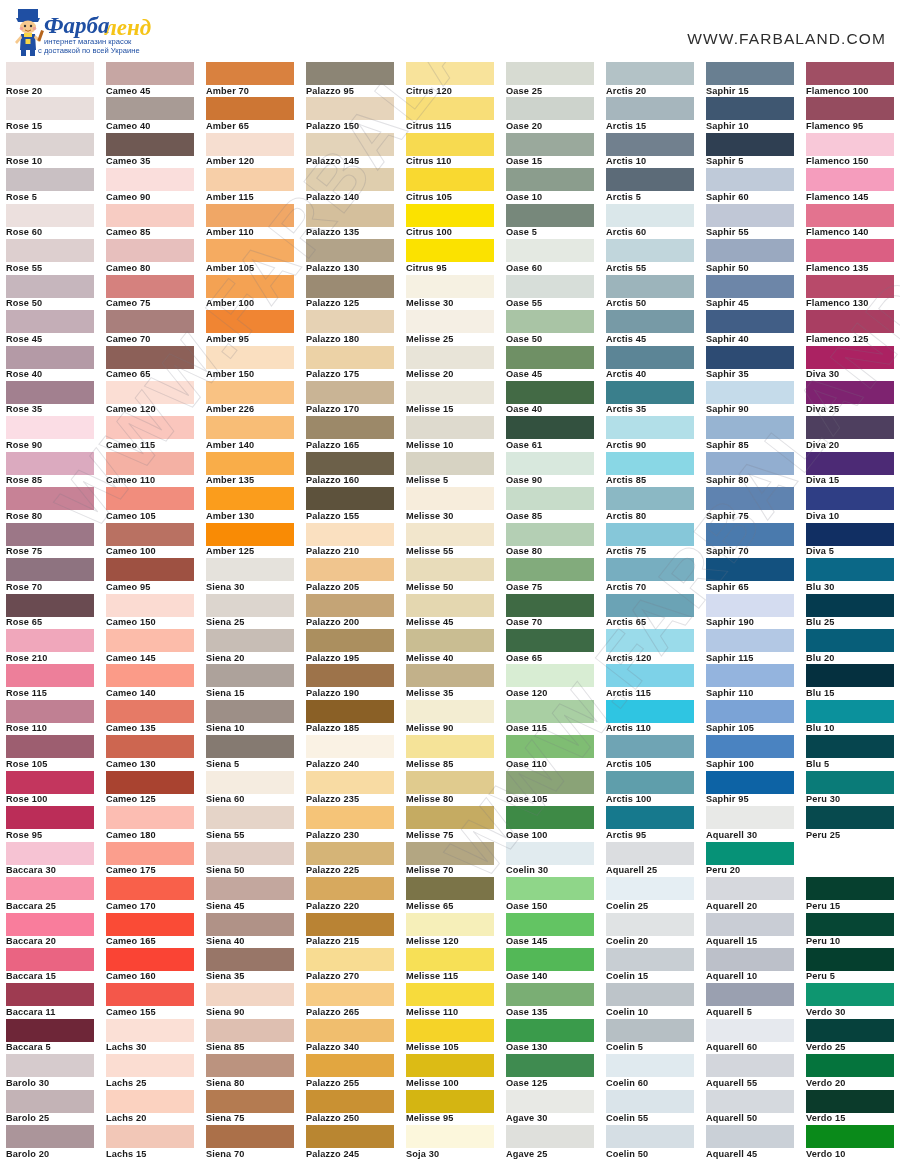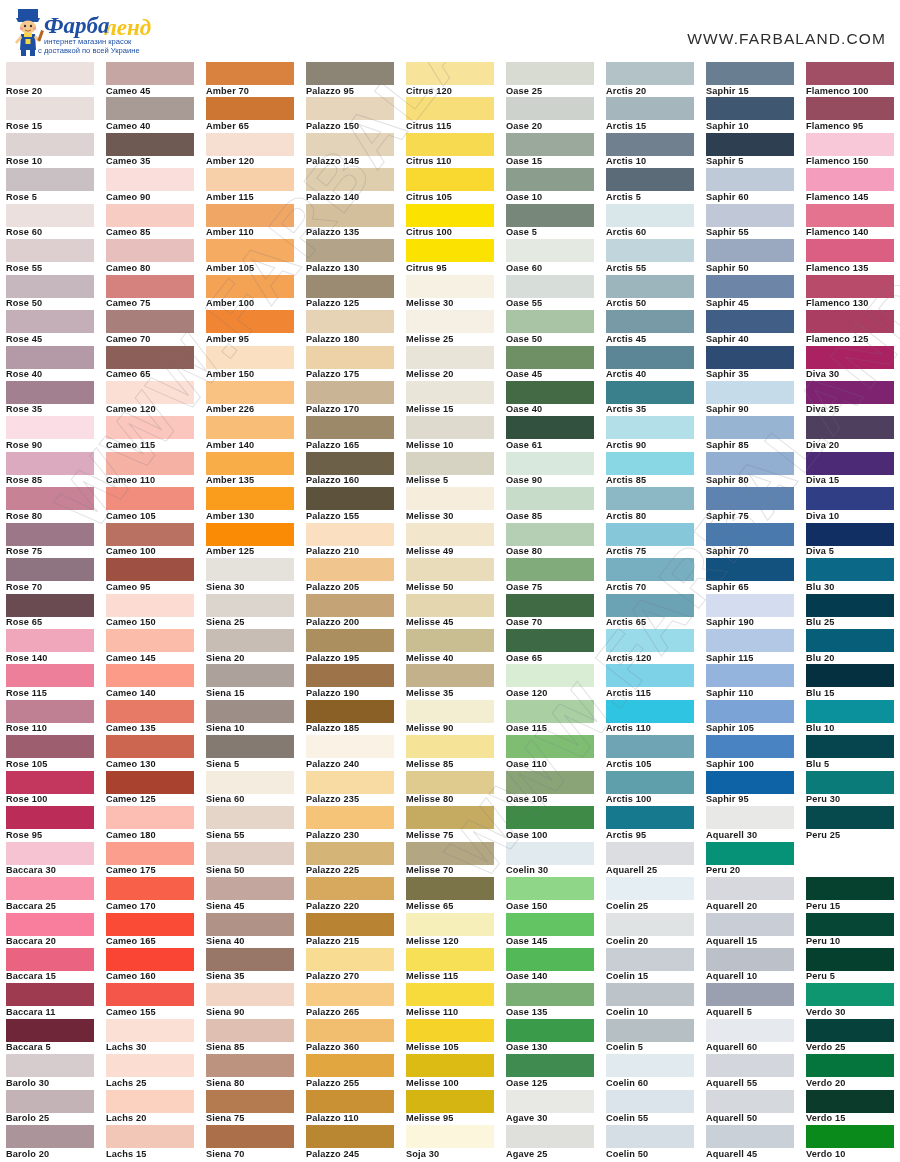--- a/index.html
+++ b/index.html
@@ -618,21 +618,21 @@
     <div class="cell">
       <div class="sw" title="Amber 125 #f98b05" style="background: rgb(249, 139, 5);"></div>
       <div class="lbl">Amber 125</div>
     </div>
     <div class="cell">
       <div class="sw" title="Palazzo 210 #fae0c0" style="background: rgb(250, 224, 192);"></div>
       <div class="lbl">Palazzo 210</div>
     </div>
     <div class="cell">
       <div class="sw" title="Melisse 55 #f2e6cc" style="background: rgb(242, 230, 204);"></div>
-      <div class="lbl">Melisse 49</div>
+      <div class="lbl">Melisse 55</div>
     </div>
     <div class="cell">
       <div class="sw" title="Oase 80 #b4cfb4" style="background: rgb(180, 207, 180);"></div>
       <div class="lbl">Oase 80</div>
     </div>
     <div class="cell">
       <div class="sw" title="Arctis 75 #86c7d9" style="background: rgb(134, 199, 217);"></div>
       <div class="lbl">Arctis 75</div>
     </div>
     <div class="cell">
@@ -710,21 +710,21 @@
     <div class="cell">
       <div class="sw" title="Saphir 120 #d4dcf0" style="background: rgb(212, 220, 240);"></div>
       <div class="lbl">Saphir 190</div>
     </div>
     <div class="cell">
       <div class="sw" title="Blu 25 #053b4f" style="background: rgb(5, 59, 79);"></div>
       <div class="lbl">Blu 25</div>
     </div>
     <div class="cell">
       <div class="sw" title="Rose 120 #f0a7bb" style="background: rgb(240, 167, 187);"></div>
-      <div class="lbl">Rose 140</div>
+      <div class="lbl">Rose 210</div>
     </div>
     <div class="cell">
       <div class="sw" title="Cameo 145 #fcbcaa" style="background: rgb(252, 188, 170);"></div>
       <div class="lbl">Cameo 145</div>
     </div>
     <div class="cell">
       <div class="sw" title="Siena 20 #c7bdb5" style="background: rgb(199, 189, 181);"></div>
       <div class="lbl">Siena 20</div>
     </div>
     <div class="cell">
@@ -1115,21 +1115,21 @@
     <div class="cell">
       <div class="sw" title="Lachs 30 #fbe0d6" style="background: rgb(251, 224, 214);"></div>
       <div class="lbl">Lachs 30</div>
     </div>
     <div class="cell">
       <div class="sw" title="Siena 85 #debfb1" style="background: rgb(222, 191, 177);"></div>
       <div class="lbl">Siena 85</div>
     </div>
     <div class="cell">
       <div class="sw" title="Palazzo 260 #f0be6e" style="background: rgb(240, 190, 110);"></div>
-      <div class="lbl">Palazzo 360</div>
+      <div class="lbl">Palazzo 340</div>
     </div>
     <div class="cell">
       <div class="sw" title="Melisse 105 #f5d328" style="background: rgb(245, 211, 40);"></div>
       <div class="lbl">Melisse 105</div>
     </div>
     <div class="cell">
       <div class="sw" title="Oase 130 #3a9b4b" style="background: rgb(58, 155, 75);"></div>
       <div class="lbl">Oase 130</div>
     </div>
     <div class="cell">
@@ -1187,21 +1187,21 @@
     <div class="cell">
       <div class="sw" title="Lachs 20 #fbd2c0" style="background: rgb(251, 210, 192);"></div>
       <div class="lbl">Lachs 20</div>
     </div>
     <div class="cell">
       <div class="sw" title="Siena 75 #b47b51" style="background: rgb(180, 123, 81);"></div>
       <div class="lbl">Siena 75</div>
     </div>
     <div class="cell">
       <div class="sw" title="Palazzo 250 #c99133" style="background: rgb(201, 145, 51);"></div>
-      <div class="lbl">Palazzo 110</div>
+      <div class="lbl">Palazzo 250</div>
     </div>
     <div class="cell">
       <div class="sw" title="Melisse 95 #d4b512" style="background: rgb(212, 181, 18);"></div>
       <div class="lbl">Melisse 95</div>
     </div>
     <div class="cell">
       <div class="sw" title="Agave 30 #e8e9e5" style="background: rgb(232, 233, 229);"></div>
       <div class="lbl">Agave 30</div>
     </div>
     <div class="cell">

